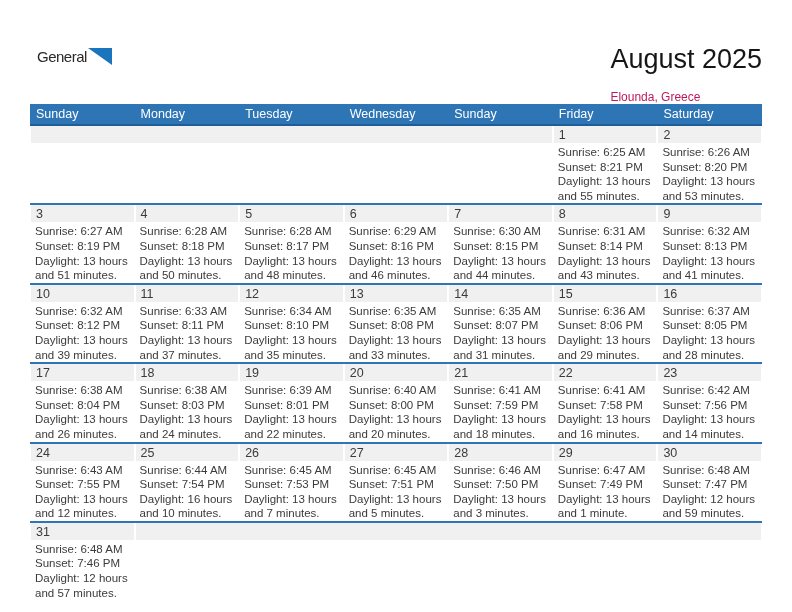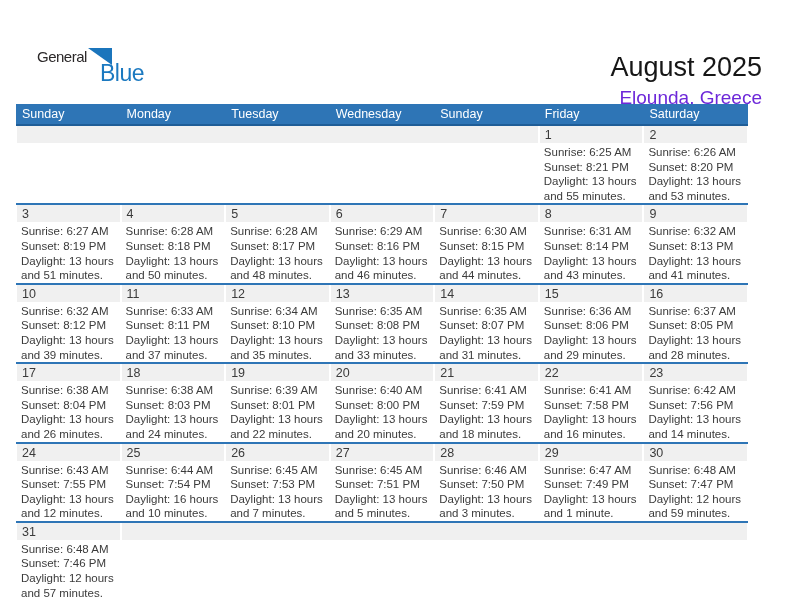--- a/index.html
+++ b/index.html
@@ -16,26 +16,26 @@
     font-family:"Liberation Sans", sans-serif;color:var(--text);
     overflow:hidden;
   }
   
   .logo{position:absolute;left:37px;top:45px;width:108px;}
   .logo-top{display:flex;align-items:flex-start;}
   .logo-general{font-size:15px;line-height:23px;color:#2B2829;letter-spacing:-0.5px;}
   .logo-tri{margin-left:1px;margin-top:3px;flex:0 0 auto;}
   .logo-bottom{text-align:right;margin-top:-6px;padding-right:1px;
     font-size:23px;line-height:23px;color:var(--logo-blue);letter-spacing:-0.5px;}
-  .header-right{position:absolute;right:30px;top:52px;text-align:right;}
+  .header-right{position:absolute;right:30px;top:44px;text-align:left;}
   .page-title{font-size:27px;line-height:30px;color:#161616;}
-  .page-subtitle{font-size:19px;line-height:18px;margin-top:7px;color:#6d28d9;}
+  .page-subtitle{font-size:12px;line-height:18px;margin-top:14px;color:#be185d;}
   
   table.cal{
-    position:absolute;left:16px;top:104px;width:732px;
+    position:absolute;left:30px;top:104px;width:732px;
     border-collapse:separate;border-spacing:0;table-layout:fixed;
   }
   table.cal thead th{
     background:var(--accent);color:#fff;font-weight:normal;
     text-align:left;font-size:12.5px;height:22px;
     padding:0 0 1px 6px;border-bottom:2px solid var(--accent-dark);
   }
   table.cal tbody td{
     vertical-align:top;padding:0;height:72px;
     border-bottom:2px solid var(--accent);
@@ -54,21 +54,20 @@
 </head>
 <body>
 
 <div class="logo">
   <div class="logo-top">
     <span class="logo-general">General</span>
     <svg class="logo-tri" width="24" height="17" viewBox="0 0 24 17">
       <polygon points="0,0 24,0 24,17" fill="#1B75BC"></polygon>
     </svg>
   </div>
-  <div class="logo-bottom">Blue</div>
 </div>
 
 <div class="header-right">
   <div class="page-title">August 2025</div>
   <div class="page-subtitle">Elounda, Greece</div>
 </div>
 
 <table class="cal">
   <thead>
     <tr id="weekday-row">

